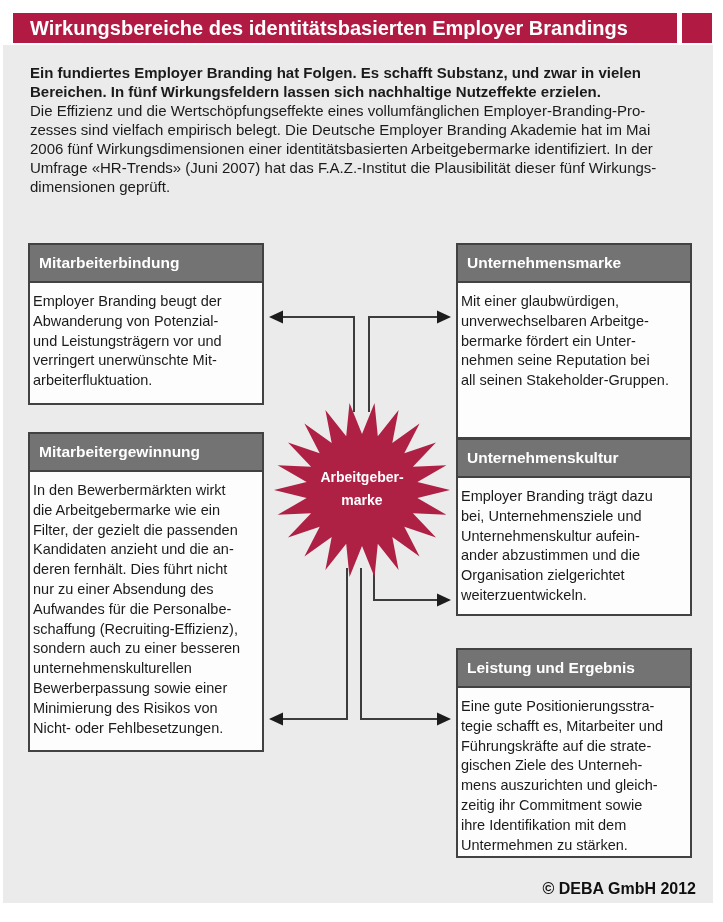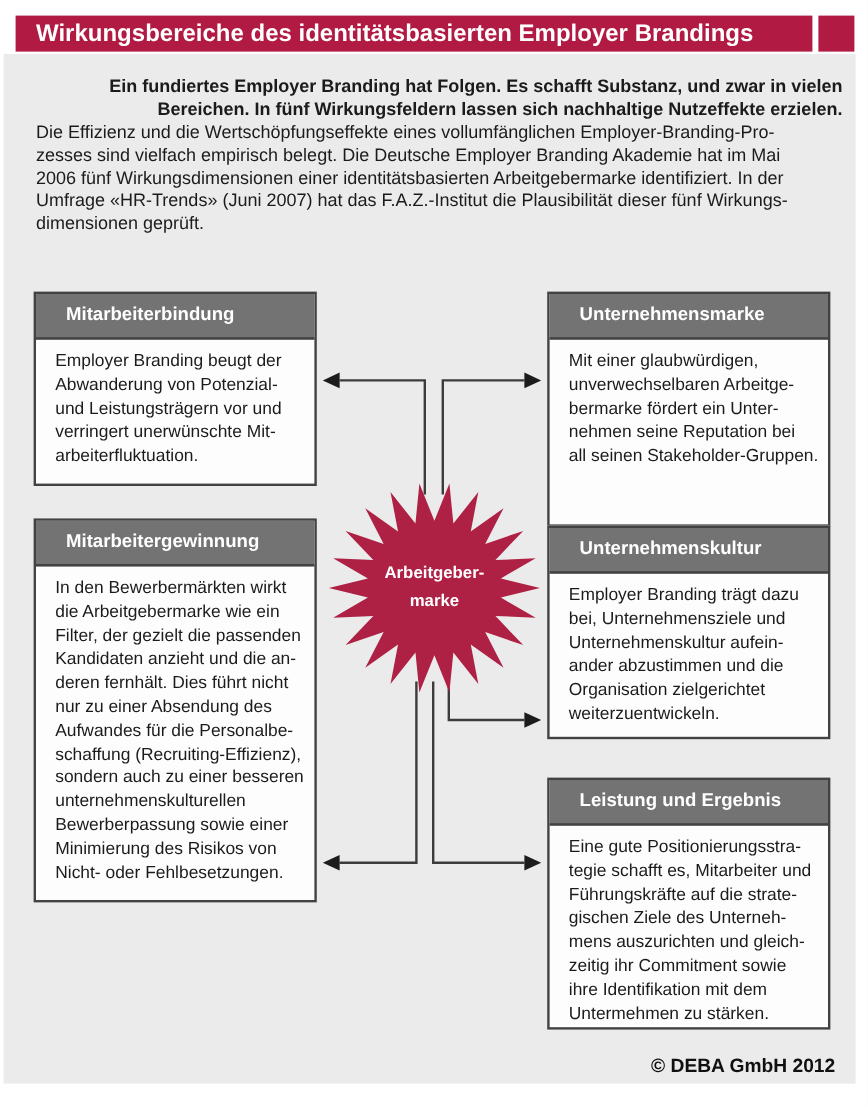--- a/index.html
+++ b/index.html
@@ -15,35 +15,35 @@
   .titlebar-square {
     position:absolute; left:682px; top:13px; width:30px; height:30px; background:#b11a42;
   }
   .panel {
     position:absolute; left:3px; top:45px; width:710px; height:858px; background:#ebebeb;
   }
   .intro {
     position:absolute; left:30px; top:63px; width:672px;
     font-size:15px; line-height:19px; color:#1b1b1b;
   }
-  .intro .bold { font-weight:bold;text-align:right; }
+  .intro .bold { font-weight:bold; }
   .intro div { white-space:nowrap; }
   svg.diagram {
     position:absolute; left:0; top:0; width:723px; height:922px; pointer-events:none;
   }
   .box {
     position:absolute; background:#fdfdfd; border:2px solid #424242; box-sizing:border-box;
   }
   .box-header {
     height:38px; background:#737373; border-bottom:2px solid #424242; box-sizing:border-box;
     color:#ffffff; font-weight:bold; font-size:15.5px; line-height:36px;
-    padding-left:25px; white-space:nowrap;
+    padding-left:9px; white-space:nowrap;
   }
   .box-body {
-    padding:9px 4px 0 16px; font-size:14.5px; line-height:19.8px; color:#1b1b1b;
+    padding:9px 4px 0 3px; font-size:14.5px; line-height:19.8px; color:#1b1b1b;
   }
   .box-body div { white-space:nowrap; }
   .star-label {
     position:absolute; left:272px; top:466px; width:180px; text-align:center;
     color:#ffffff; font-weight:bold; font-size:14px; line-height:23px;
   }
   .copyright {
     position:absolute; left:440px; top:880px; width:256px; text-align:right;
     font-weight:bold; font-size:16px; color:#101010;
   }

